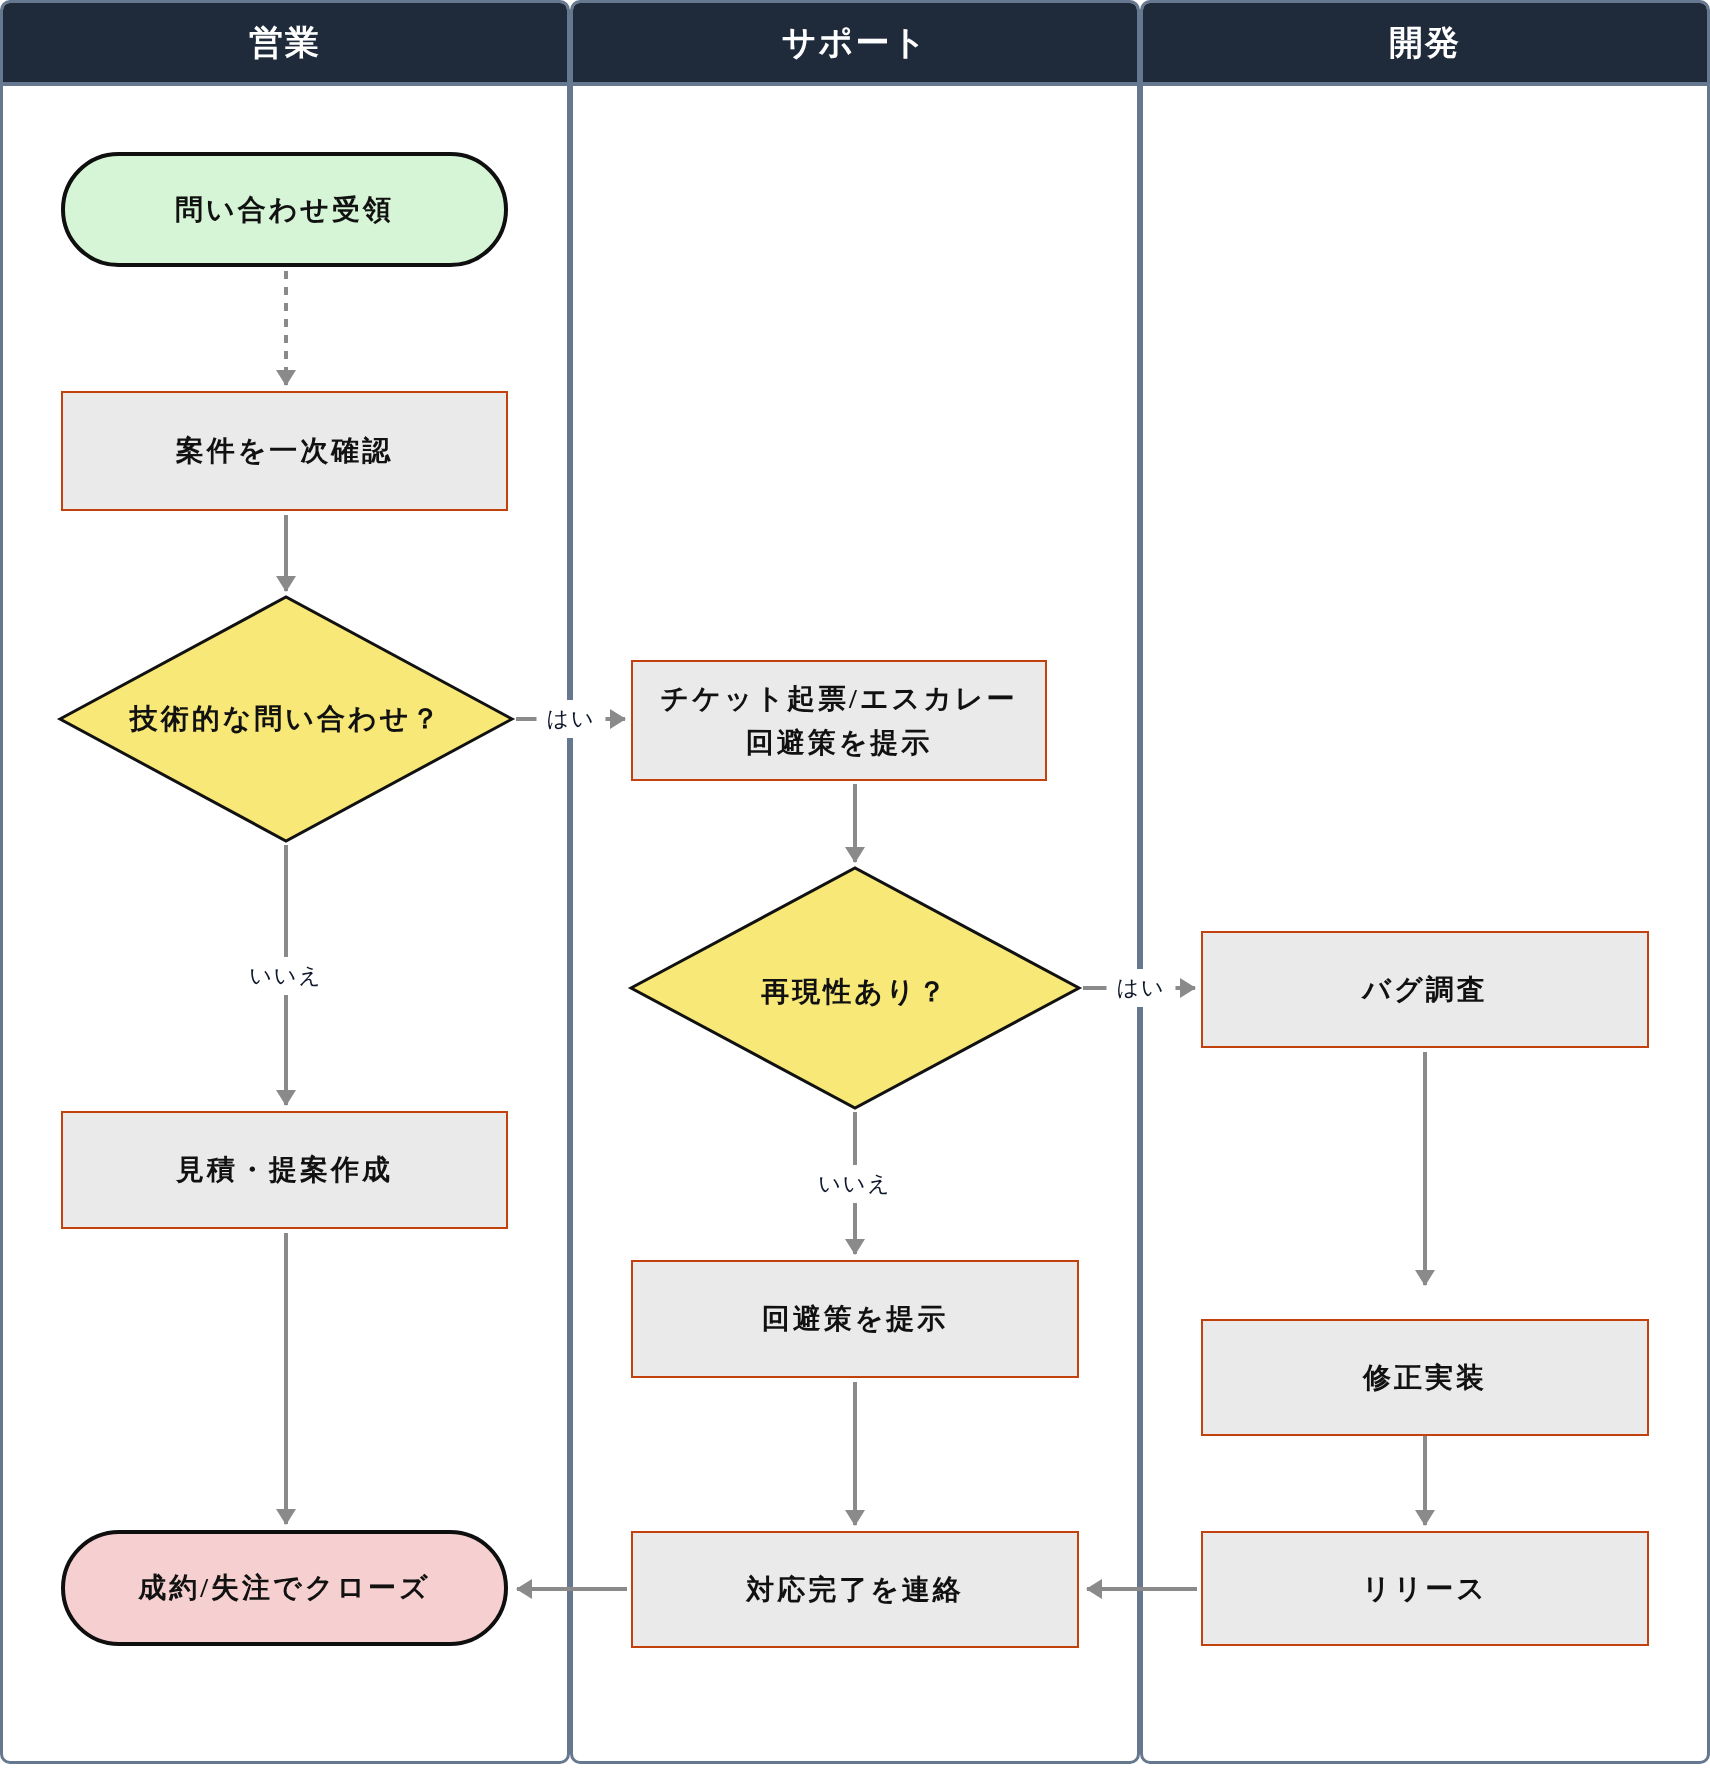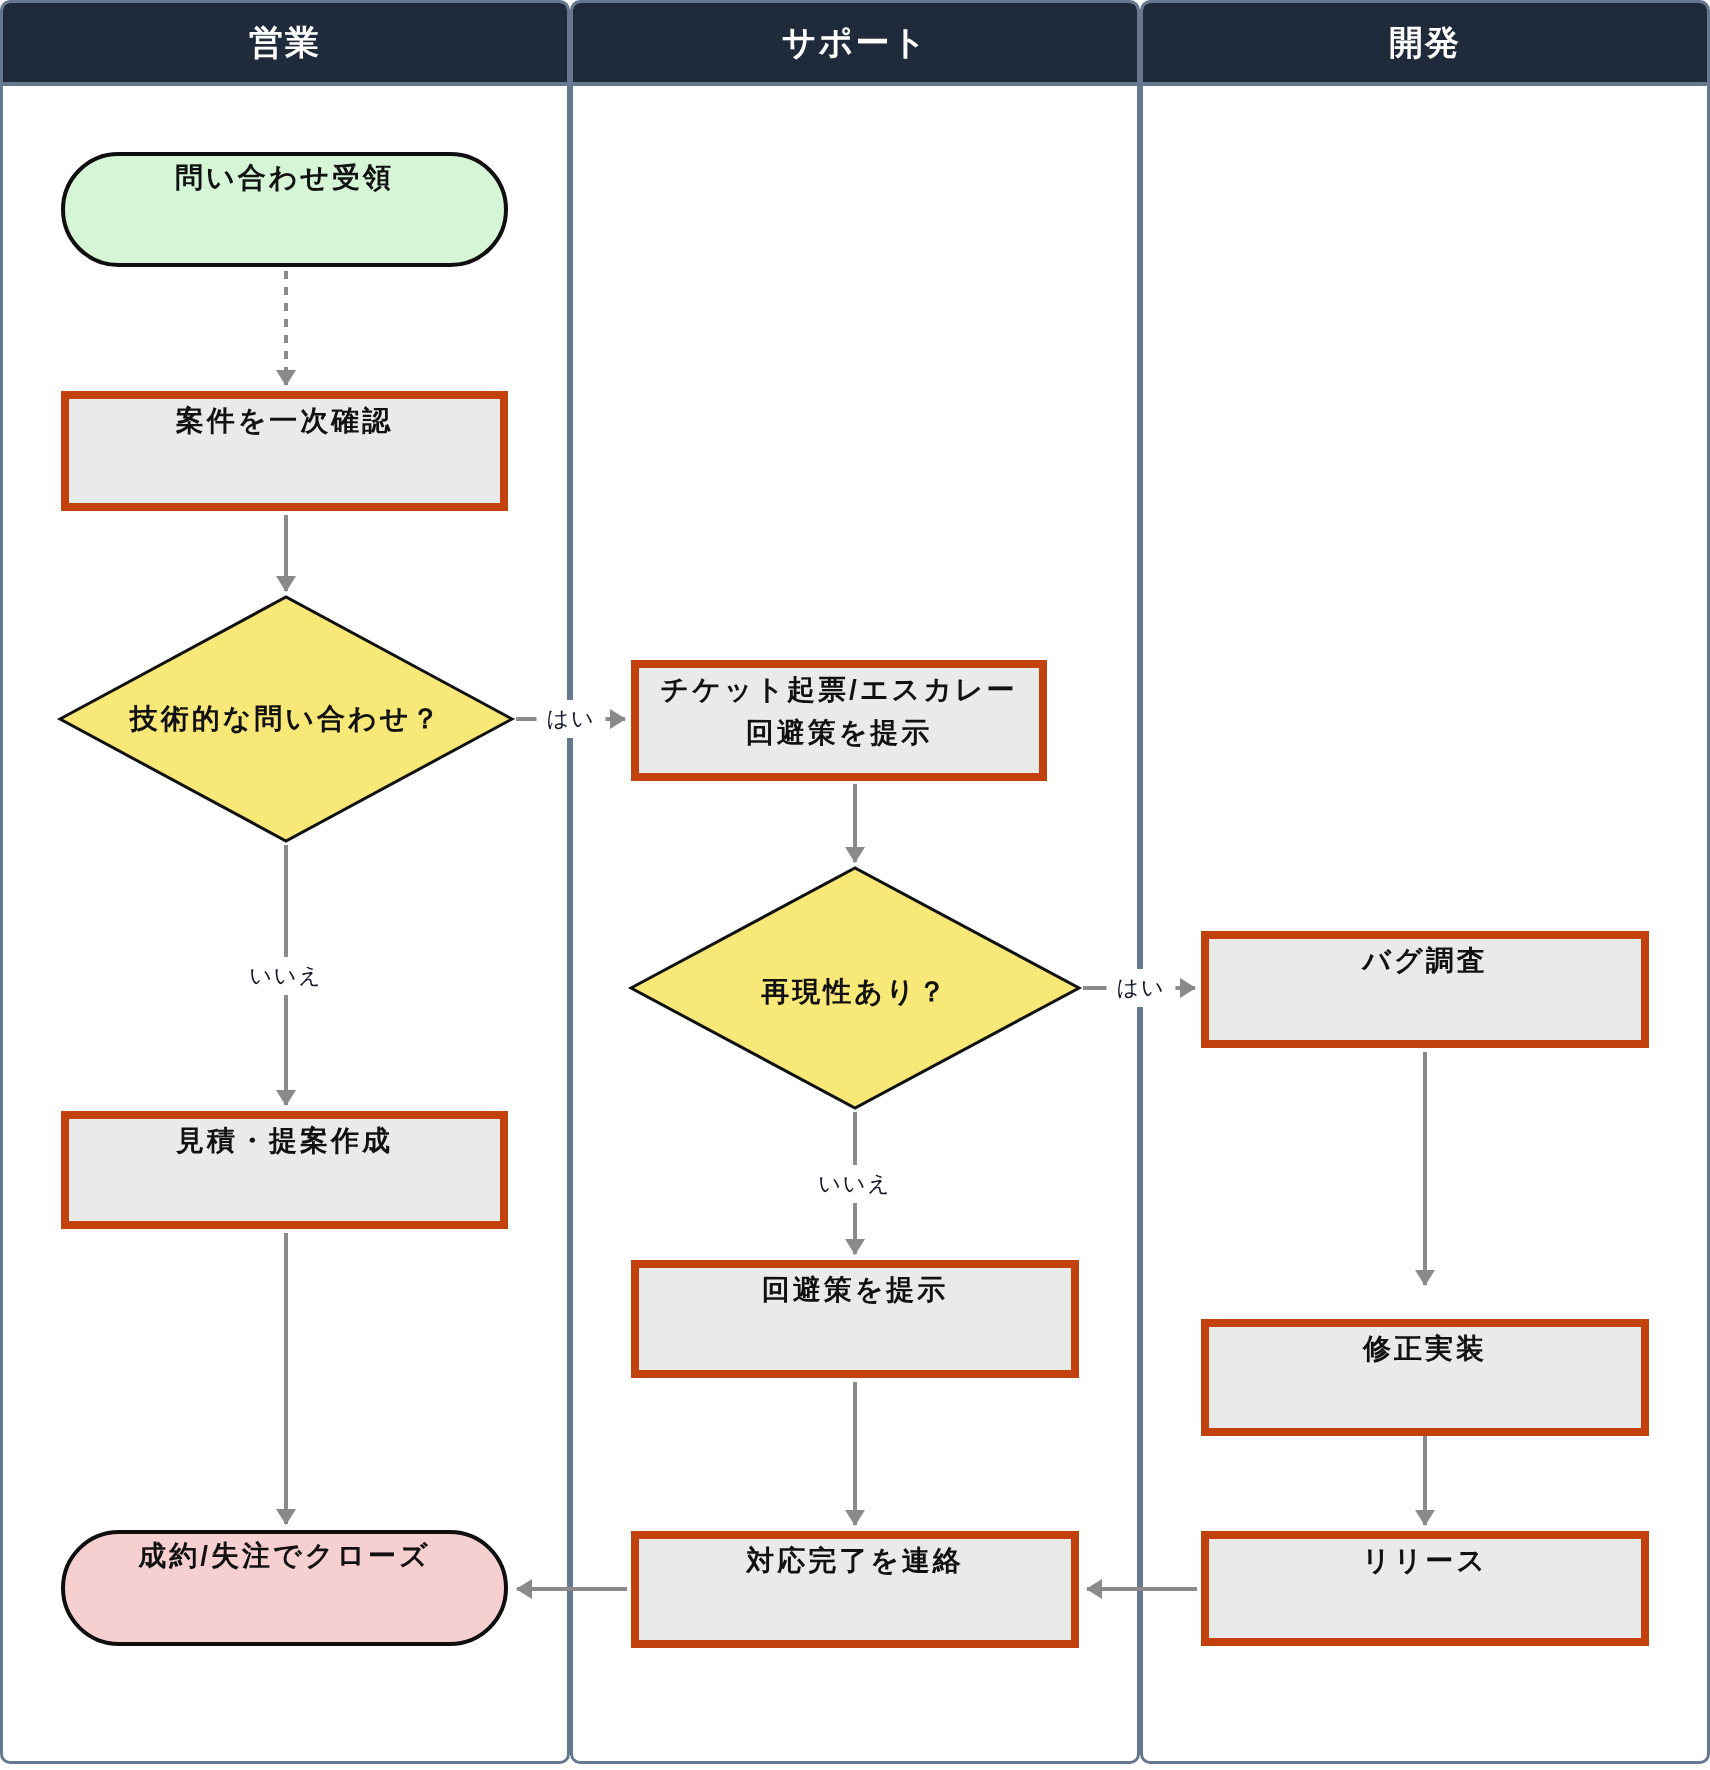--- a/index.html
+++ b/index.html
@@ -36,26 +36,27 @@
     position:absolute;z-index:2;
     transform:translate(-50%,-50%);
     background:#ffffff;
     color:#0f172a;
     font-size:22px;letter-spacing:2px;
     padding:4px 10px;white-space:nowrap;
   }
   .node{
     position:absolute;z-index:3;
     box-sizing:border-box;
-    display:flex;flex-direction:column;align-items:center;
+    display:flex;flex-direction:column;align-items:center;justify-content:center;
     text-align:center;
     font-size:28px;font-weight:bold;color:#111111;letter-spacing:3px;
     line-height:1.55;
+    font-family:Liberation Serif, serif;
   }
-  .process{background:#EAEAEA;border:8px solid #c2410c;}
+  .process{background:#EAEAEA;border:2px solid #c2410c;}
   .terminator{border:4px solid #0F0F0F;border-radius:60px;}
   .terminator.start{background:#D6F5D6;}
   .terminator.end{background:#F6D0D0;}
   .decision-label{
     position:absolute;z-index:3;
     display:flex;align-items:center;justify-content:center;
     text-align:center;
     font-size:28px;font-weight:bold;color:#111111;letter-spacing:3px;
   }
 </style>

